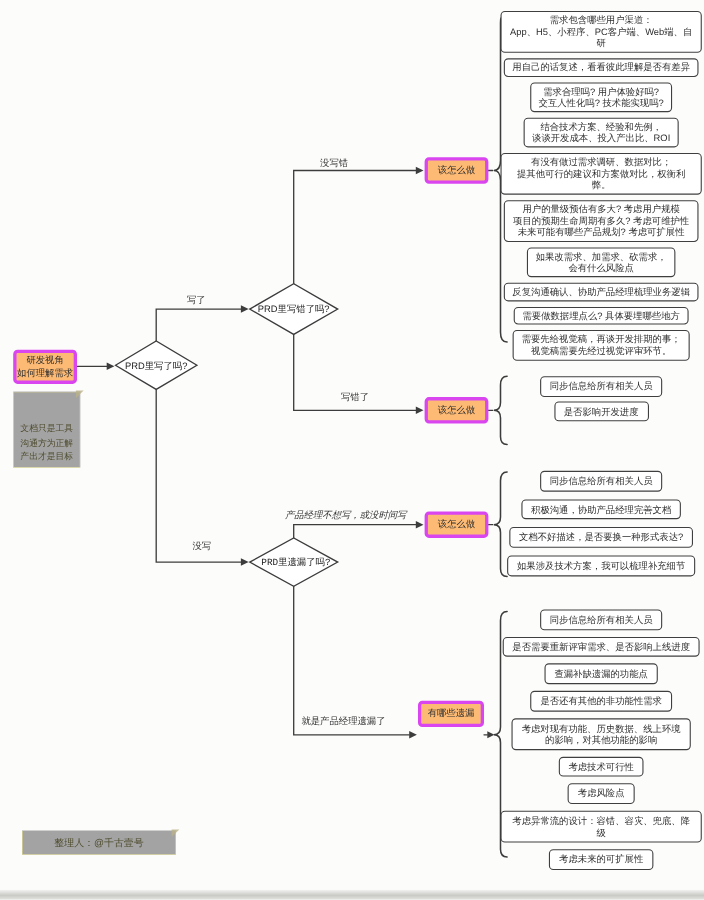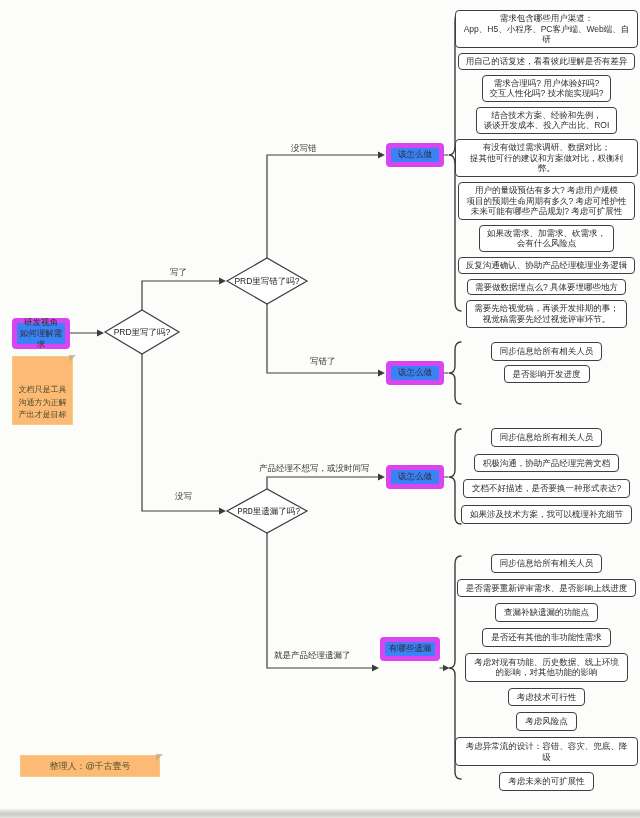--- a/index.html
+++ b/index.html
@@ -7,21 +7,21 @@
     width:640px;height:818px;position:relative;overflow:hidden;
     background:#fcfcfb;
     font-family:"Liberation Sans","DejaVu Sans",sans-serif;
     color:#2e2e2e;
   }
   #canvas{position:absolute;inset:0;width:640px;height:818px;}
   svg.wires{position:absolute;left:0;top:0;pointer-events:none;}
 
   .node{
     position:absolute;box-sizing:border-box;
-    background:#3b82f6;border:5px solid #d946ef;border-radius:4px;
+    background:#fdba74;border:3px solid #d946ef;border-radius:4px;
     display:flex;align-items:center;justify-content:center;
     text-align:center;white-space:pre-line;
   }
   .root-node{left:12px;top:318px;width:58px;height:31px;font-size:8.5px;line-height:1.3;}
   .hub{font-size:8.5px;}
   .hub-a{left:386px;top:143px;width:58px;height:24px;}
   .hub-b{left:386px;top:361px;width:58px;height:24px;}
   .hub-c{left:386px;top:465px;width:58px;height:24px;}
   .hub-d{left:380px;top:637px;width:60px;height:24px;}
 
@@ -42,21 +42,21 @@
     font-size:8.5px;line-height:1.25;text-align:center;white-space:pre-line;
     padding:3px 8px;max-width:183px;
   }
   .group-a{top:10px;gap:5px;}
   .group-a .item{padding:2px 7px;}
   .group-b{top:342px;gap:4px;}
   .group-c{top:428px;gap:7px;}
   .group-d{top:554px;gap:6px;}
 
   .sticky{
-    position:absolute;background:#fdba74;color:#4e4c2e;
+    position:absolute;background:#a3a3a3;color:#4e4c2e;
     text-align:center;white-space:pre-line;box-shadow:0 0 0 0.5px #e7e08b inset;
   }
   .sticky .fold{
     position:absolute;top:-1px;right:-3px;width:0;height:0;
     border-left:7px solid #b9b28a;border-top:7px solid transparent;
     transform:rotate(90deg);opacity:.8;
   }
   .sticky-principle{left:12px;top:356px;width:59px;padding:3px 1px;font-size:8px;line-height:12.5px;}
   .sticky-credit{left:20px;top:755px;width:140px;height:22px;font-size:9px;
     display:flex;align-items:center;justify-content:center;}
@@ -133,21 +133,21 @@
   </div>
 
   <div class="diamond-label" style="left:105px;top:327px;width:74px;">PRD里写了吗?</div>
   <div class="diamond-label" style="left:227px;top:276px;width:80px;">PRD里写错了吗?</div>
   <div class="diamond-label" style="left:229px;top:506px;width:80px;font-family:Liberation Mono, monospace;">PRD里遗漏了吗?</div>
 
   <div class="edge-label" style="left:170px;top:267px;">写了</div>
   <div class="edge-label" style="left:291px;top:143px;">没写错</div>
   <div class="edge-label" style="left:310px;top:356px;">写错了</div>
   <div class="edge-label" style="left:175px;top:491px;">没写</div>
-  <div class="edge-label" style="left:259px;top:463px;">产品经理不想写，或没时间写</div>
+  <div class="edge-label" style="left:259px;top:463px;font-style:italic;">产品经理不想写，或没时间写</div>
   <div class="edge-label" style="left:274px;top:650px;">就是产品经理遗漏了</div>
 
   <div class="node hub hub-a">该怎么做</div>
   <div class="node hub hub-b">该怎么做</div>
   <div class="node hub hub-c">该怎么做</div>
   <div class="node hub hub-d">有哪些遗漏</div>
 
   <div class="group group-a">
     <div class="item">需求包含哪些用户渠道：
 App、H5、小程序、PC客户端、Web端、自研</div>

